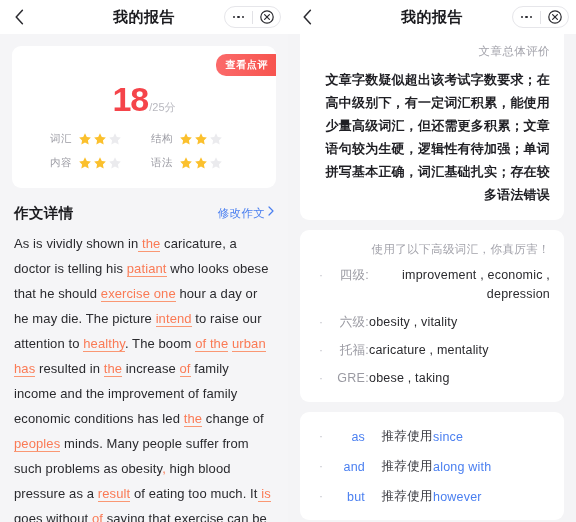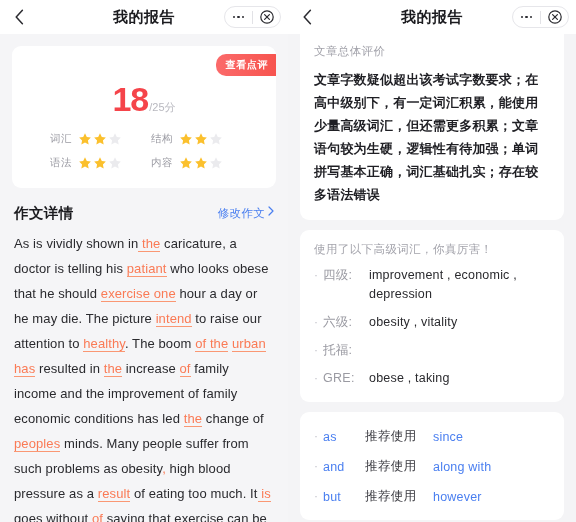--- a/index.html
+++ b/index.html
@@ -161,21 +161,21 @@
     padding: 0 14px;
     font-size: 13px;
     line-height: 25px;
     color: #2a2a2e;
     letter-spacing: .1px;
   }
   .err { color: #fa7a55; }
   .err-u { color: #fa7a55; border-bottom: 1.3px solid #fa9773; }
 
   
-  .body-right { height: 488px; overflow: hidden; }
+  .body-right { height: 488px; overflow: hidden; text-align: right; }
   .rcard {
     background: #fff;
     border-radius: 9px;
     margin: 0 12px 10px;
     padding: 12px 14px 14px;
   }
   .rcard.first { margin-top: 0; border-radius: 0 0 9px 9px; padding-top: 10px; }
   .sec-label {
     font-size: 11.5px;
     color: #a3a3ab;
@@ -310,41 +310,41 @@
                   </svg>
                 </span>
                 <span>
                   <svg class="star" viewBox="0 0 24 24">
                     <path d="M12 2.2 L15.1 8.7 L22 9.6 L17 14.5 L18.3 21.4 L12 18.1 L5.7 21.4 L7 14.5 L2 9.6 L8.9 8.7 Z" fill="#ebebee"></path>
                   </svg>
                 </span>
               </span>
             </div>
             <div class="rating">
+              <span class="rlabel">内容</span>
+              <span class="stars">
+                <span>
+                  <svg class="star" viewBox="0 0 24 24">
+                    <path d="M12 2.2 L15.1 8.7 L22 9.6 L17 14.5 L18.3 21.4 L12 18.1 L5.7 21.4 L7 14.5 L2 9.6 L8.9 8.7 Z" fill="#fbc02d"></path>
+                  </svg>
+                </span>
+                <span>
+                  <svg class="star" viewBox="0 0 24 24">
+                    <path d="M12 2.2 L15.1 8.7 L22 9.6 L17 14.5 L18.3 21.4 L12 18.1 L5.7 21.4 L7 14.5 L2 9.6 L8.9 8.7 Z" fill="#fbc02d"></path>
+                  </svg>
+                </span>
+                <span>
+                  <svg class="star" viewBox="0 0 24 24">
+                    <path d="M12 2.2 L15.1 8.7 L22 9.6 L17 14.5 L18.3 21.4 L12 18.1 L5.7 21.4 L7 14.5 L2 9.6 L8.9 8.7 Z" fill="#ebebee"></path>
+                  </svg>
+                </span>
+              </span>
+            </div>
+            <div class="rating">
               <span class="rlabel">语法</span>
-              <span class="stars">
-                <span>
-                  <svg class="star" viewBox="0 0 24 24">
-                    <path d="M12 2.2 L15.1 8.7 L22 9.6 L17 14.5 L18.3 21.4 L12 18.1 L5.7 21.4 L7 14.5 L2 9.6 L8.9 8.7 Z" fill="#fbc02d"></path>
-                  </svg>
-                </span>
-                <span>
-                  <svg class="star" viewBox="0 0 24 24">
-                    <path d="M12 2.2 L15.1 8.7 L22 9.6 L17 14.5 L18.3 21.4 L12 18.1 L5.7 21.4 L7 14.5 L2 9.6 L8.9 8.7 Z" fill="#fbc02d"></path>
-                  </svg>
-                </span>
-                <span>
-                  <svg class="star" viewBox="0 0 24 24">
-                    <path d="M12 2.2 L15.1 8.7 L22 9.6 L17 14.5 L18.3 21.4 L12 18.1 L5.7 21.4 L7 14.5 L2 9.6 L8.9 8.7 Z" fill="#ebebee"></path>
-                  </svg>
-                </span>
-              </span>
-            </div>
-            <div class="rating">
-              <span class="rlabel">内容</span>
               <span class="stars">
                 <span>
                   <svg class="star" viewBox="0 0 24 24">
                     <path d="M12 2.2 L15.1 8.7 L22 9.6 L17 14.5 L18.3 21.4 L12 18.1 L5.7 21.4 L7 14.5 L2 9.6 L8.9 8.7 Z" fill="#fbc02d"></path>
                   </svg>
                 </span>
                 <span>
                   <svg class="star" viewBox="0 0 24 24">
                     <path d="M12 2.2 L15.1 8.7 L22 9.6 L17 14.5 L18.3 21.4 L12 18.1 L5.7 21.4 L7 14.5 L2 9.6 L8.9 8.7 Z" fill="#fbc02d"></path>
                   </svg>
@@ -418,20 +418,21 @@
               <span class="voc-words">improvement , economic , depression</span>
             </div>
             <div class="voc-row">
               <span class="bullet">·</span>
               <span class="voc-level">六级:</span>
               <span class="voc-words">obesity , vitality</span>
             </div>
             <div class="voc-row">
               <span class="bullet">·</span>
               <span class="voc-level">托福:</span>
+              <span class="voc-words">caricature , mentality</span>
             </div>
             <div class="voc-row">
               <span class="bullet">·</span>
               <span class="voc-level">GRE:</span>
               <span class="voc-words">obese , taking</span>
             </div>
           </div>
       </div>
 
       <div class="rcard">

